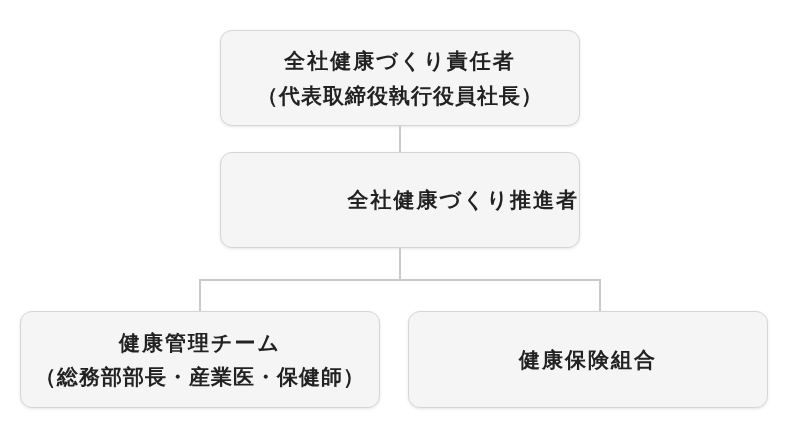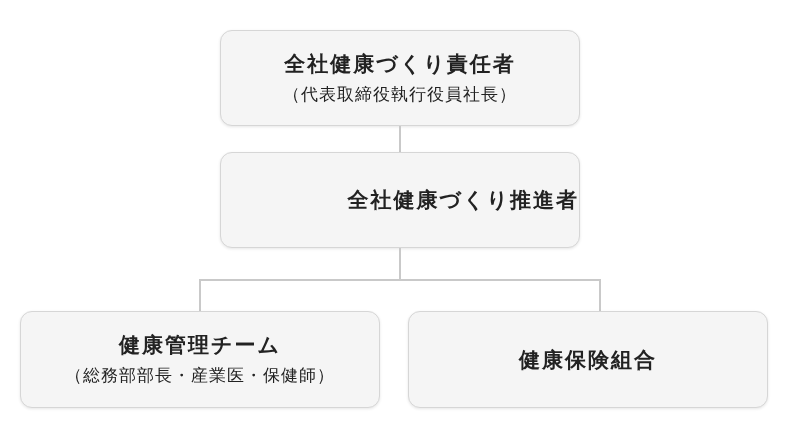--- a/index.html
+++ b/index.html
@@ -36,22 +36,22 @@
     color: var(--text);
   }
   .org-box .box-title {
     font-size: 21px;
     font-weight: 700;
     letter-spacing: 2px;
     line-height: 1.2;
     white-space: nowrap;
   }
   .org-box .box-subtitle {
-    font-size: 17px;
-    font-weight: 400;
+    font-size: 21px;
+    font-weight: 700;
     letter-spacing: 1px;
     line-height: 1.2;
     white-space: nowrap;
   }
   
   .box-top      { left: 220px; top: 30px;  width: 360px; height: 96px; }
   .box-middle   { left: 220px; top: 152px; width: 360px; height: 96px; align-items: flex-end; }
   .box-left     { left: 20px;  top: 311px; width: 360px; height: 97px; }
   .box-right    { left: 408px; top: 311px; width: 360px; height: 97px; align-items: center; }
   

